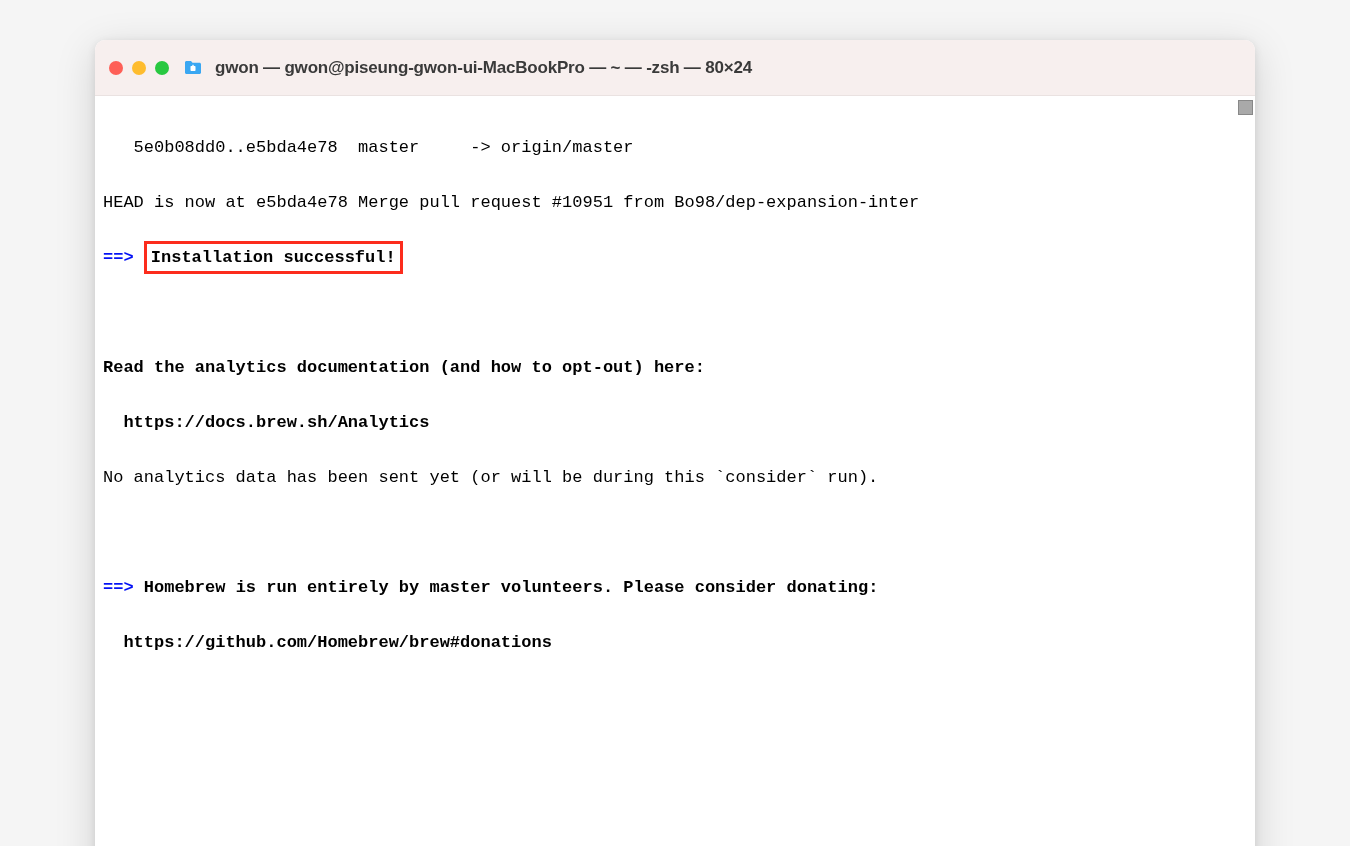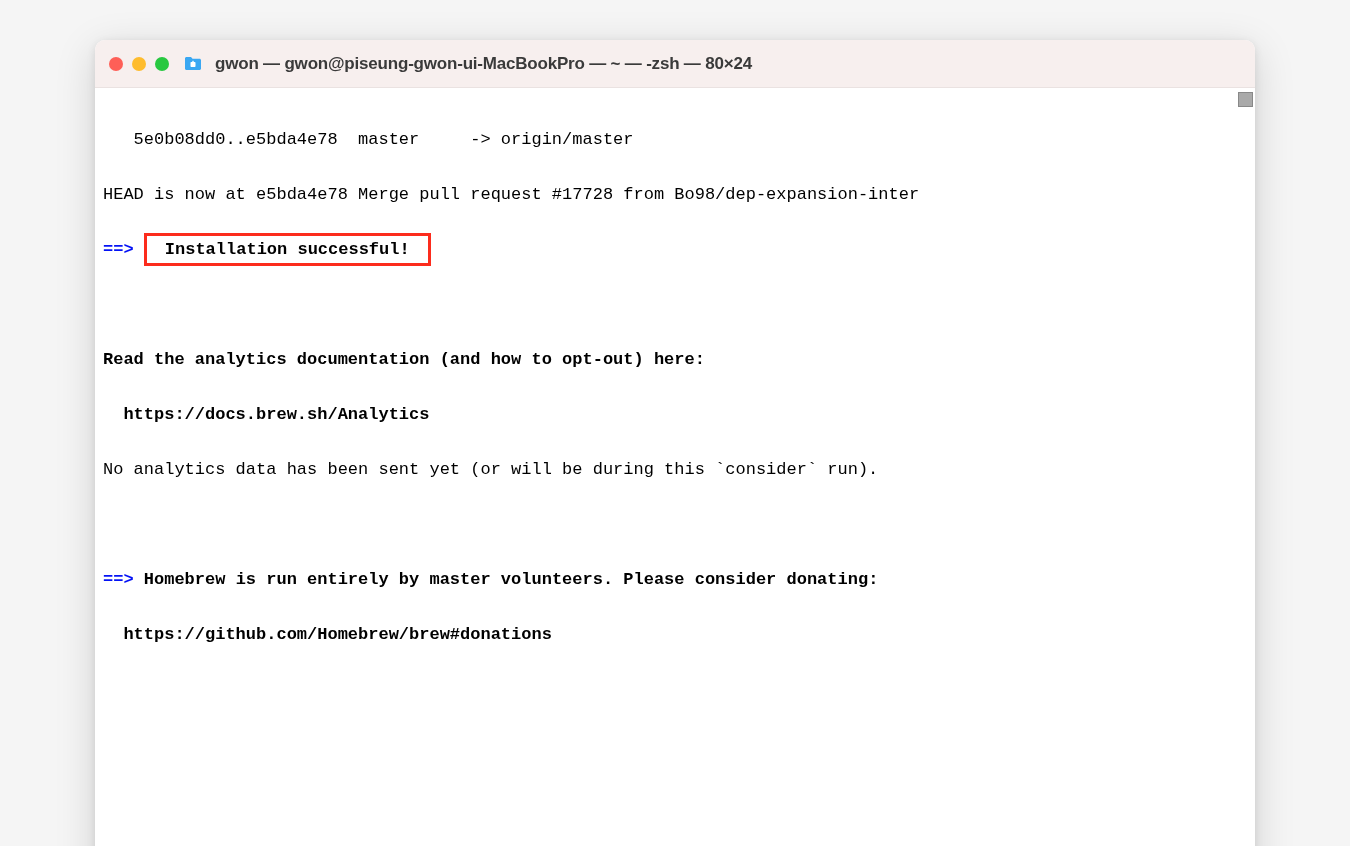--- a/index.html
+++ b/index.html
@@ -19,21 +19,21 @@
     }
     .terminal-window {
       width: 1160px;
       background: #ffffff;
       border-radius: 10px;
       box-shadow: 0 10px 40px rgba(0,0,0,0.15), 0 2px 8px rgba(0,0,0,0.1);
       overflow: hidden;
     }
     .titlebar {
       background: #f7efee;
-      height: 48px;
+      height: 56px;
       display: flex;
       align-items: center;
       padding: 0 14px;
       gap: 9px;
       border-bottom: 1px solid rgba(0,0,0,0.05);
     }
     .traffic-light {
       width: 14px;
       height: 14px;
       border-radius: 50%;
@@ -83,21 +83,21 @@
       padding-right: 24px;
       white-space: pre;
       overflow: hidden;
     }
     .arrow { color: #0412f5; font-weight: 700; }
     .bold { font-weight: 700; }
     .ul { }
     .hl-box1 {
       border: 3px solid #fc2c1d;
       display: inline-block;
-      padding: 0 18px;
+      padding: 0 4px;
       margin: -3px 0;
     }
     .line { padding-left: 4px; }
   </style>
 </head>
 <body>
 
 <div class="terminal-window">
   <div class="titlebar">
     <div class="traffic-light red"></div>
@@ -112,21 +112,21 @@
   </div>
 
   <div class="terminal-body">
     <div class="scrollbar-track">
       <div class="scroll-indicator"></div>
 
     </div>
 
     <div class="content">
 <div class="line">   5e0b08dd0..e5bda4e78  master     -&gt; origin/master</div>
-<div class="line">HEAD is now at e5bda4e78 Merge pull request #17728 from Bo98/dep-expansion-inter</div>
+<div class="line">HEAD is now at e5bda4e78 Merge pull request #10951 from Bo98/dep-expansion-inter</div>
 <div class="line"><span class="arrow bold">==&gt;</span> <span class="hl-box1"><span class="bold">Installation successful!</span></span></div>
 <div class="line">&nbsp;</div>
 <div class="line bold">Read the analytics documentation (and how to opt-out) here:</div>
 <div class="line">  <span class="bold ul">https://docs.brew.sh/Analytics</span></div>
 <div class="line">No analytics data has been sent yet (or will be during this `consider` run).</div>
 <div class="line">&nbsp;</div>
 <div class="line"><span class="arrow bold">==&gt;</span> <span class="bold">Homebrew is run entirely by master volunteers. Please consider donating:</span></div>
 <div class="line">  <span class="bold ul">https://github.com/Homebrew/brew#donations</span></div>
 <div class="line">&nbsp;</div>
 

